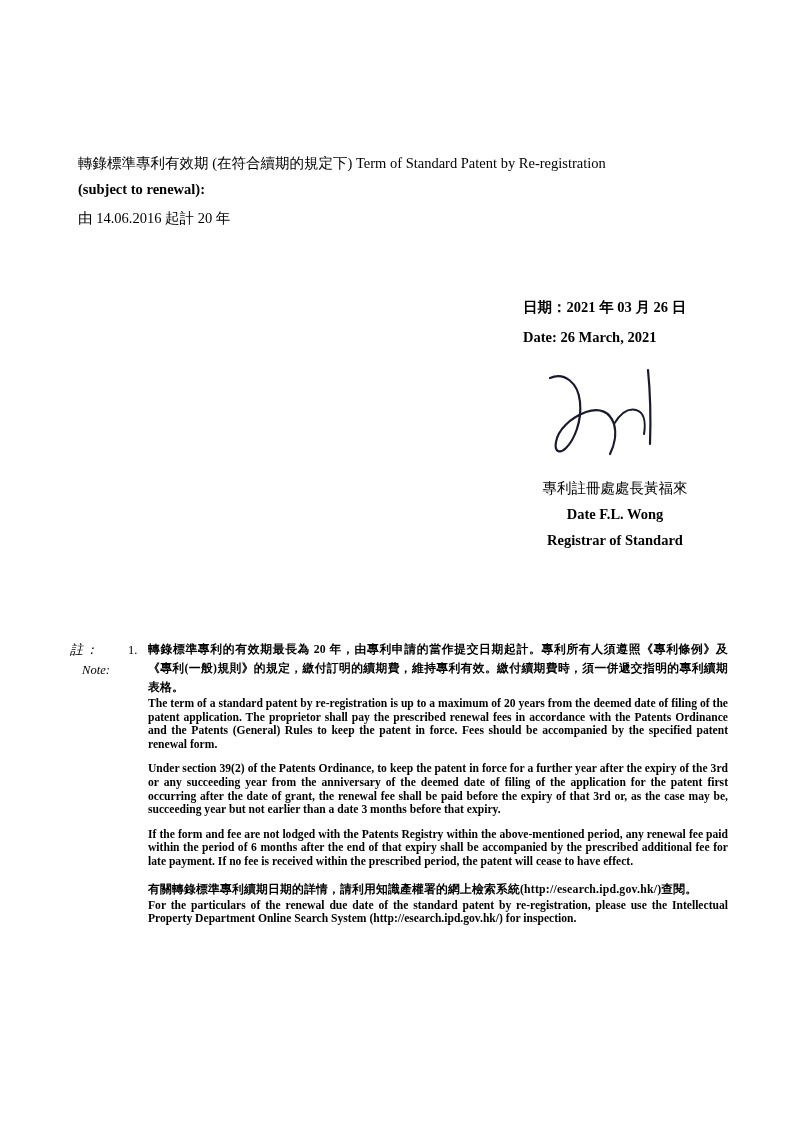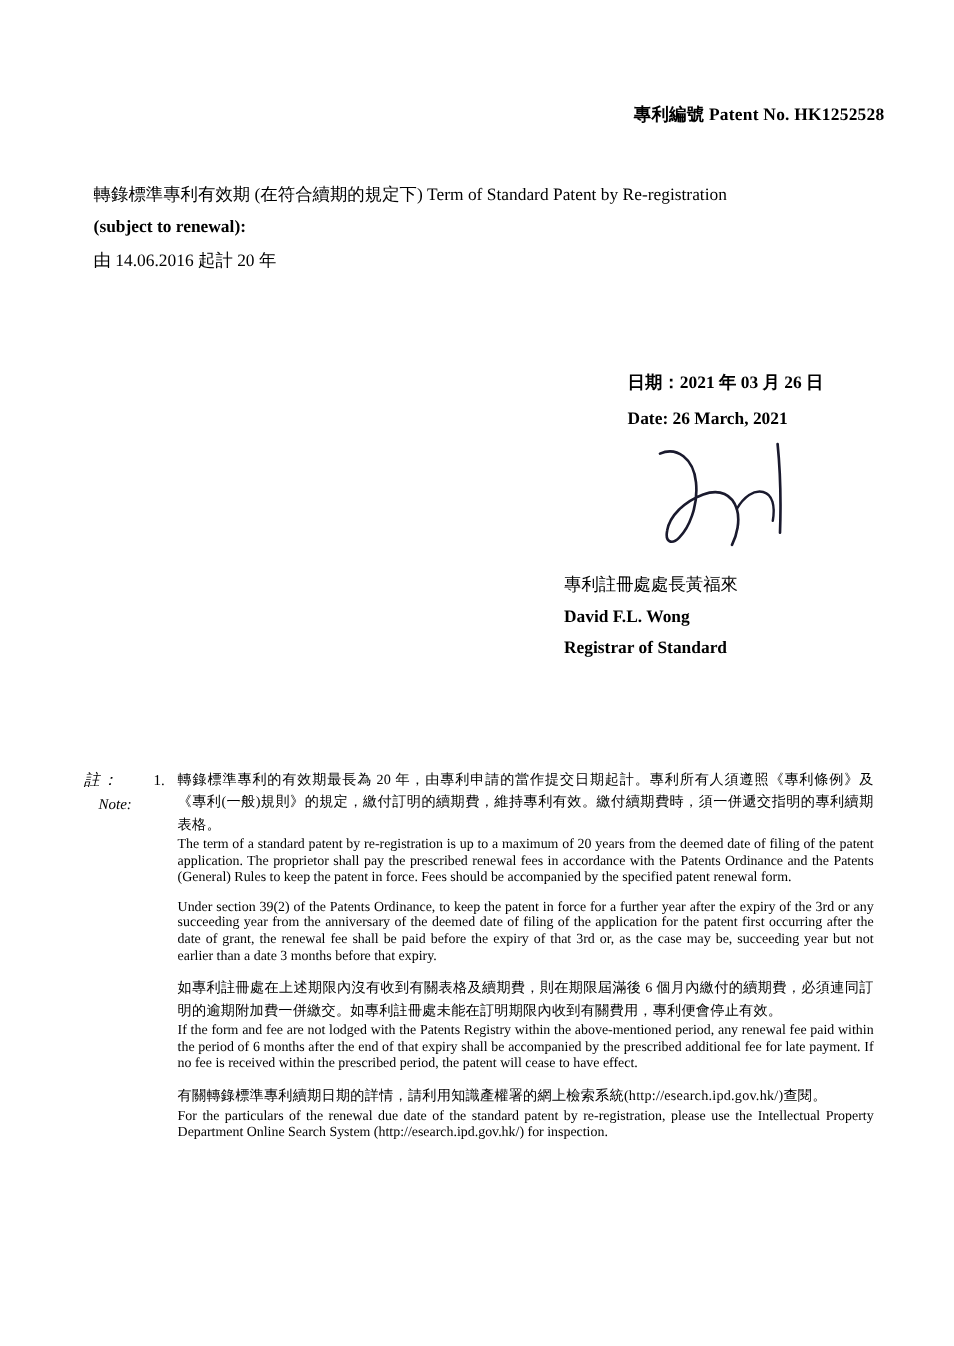--- a/index.html
+++ b/index.html
@@ -59,21 +59,21 @@
   .term-en {
     font-size: 14.5px;
     line-height: 28px;
     margin-top: 6px;
   }
 
   
   .date-block {
     position: absolute;
     left: 523px;
-    top: 304px;
+    top: 292px;
     width: 250px;
     font-family: Liberation Serif, serif;
   }
   .date-cn {
     font-size: 14.5px;
     font-weight: bold;
     line-height: 30px;
     white-space: nowrap;
   }
   .date-en {
@@ -91,21 +91,21 @@
     width: 180px;
     height: 100px;
   }
   .signature svg { display: block; }
 
   .sign-block {
     position: absolute;
     left: 470px;
     top: 475px;
     width: 290px;
-    text-align: left;
+    text-align: center;
   }
   .sign-cn {
     font-size: 14.5px;
     line-height: 26px;
     white-space: nowrap;
   }
   .sign-name {
     font-size: 14.5px;
     font-weight: bold;
     line-height: 26px;
@@ -148,44 +148,40 @@
     left: 58px;
     top: 0px;
     font-size: 12.5px;
     line-height: 20px;
   }
   .note-body {
     position: absolute;
     left: 78px;
     top: 0px;
     width: 580px;
+    font-weight: bold;
   }
   .para { margin-bottom: 11px; }
   .cn-text {
     font-size: 11.8px;
     line-height: 19px;
     text-align: justify;
     letter-spacing: 0.2px;
   }
   .en-text {
     font-size: 11.6px;
     line-height: 13.6px;
     text-align: justify;
   }
 </style>
 </head>
 <body>
 
 <div class="page">
 
-  <div class="patent-no">
-    <span class="cn">專利編號</span>
-    <span>Patent No.</span>
-    <span>HK1252528</span>
-  </div>
 
   <div class="term-block">
     <div class="term-title">
       <span>轉錄標準專利有效期 (在符合續期的規定下)</span>
       <span>Term of Standard Patent by Re-registration</span>
     </div>
     <div class="term-title-2">(subject to renewal):</div>
     <div class="term-cn">由 14.06.2016 起計 20 年</div>
   </div>
 
@@ -197,21 +193,21 @@
   <div class="signature">
     <svg width="180" height="105" viewBox="0 0 180 105" xmlns="http://www.w3.org/2000/svg">
       <path d="M20 10 C 34 4, 48 14, 50 34 C 52 54, 44 72, 36 80 C 30 86, 24 84, 26 74 C 28 62, 40 50, 56 44 C 70 39, 80 44, 84 56 C 87 66, 84 78, 80 86" fill="none" stroke="#1a1a2e" stroke-width="2.2" stroke-linecap="round"></path>
       <path d="M84 56 C 90 46, 98 40, 106 42 C 114 44, 116 54, 114 66" fill="none" stroke="#1a1a2e" stroke-width="2" stroke-linecap="round"></path>
       <path d="M118 2 C 120 22, 121 48, 120 76" fill="none" stroke="#1a1a2e" stroke-width="2.2" stroke-linecap="round"></path>
     </svg>
   </div>
 
   <div class="sign-block">
     <div class="sign-cn">專利註冊處處長黃福來</div>
-    <div class="sign-name">David F.L. Wong</div>
+    <div class="sign-name">Date F.L. Wong</div>
     <div class="sign-role">Registrar of Standard</div>
   </div>
 
   <div class="notes">
     <div class="note-label">
       <div class="l1">註：</div>
       <div class="l2">Note:</div>
     </div>
     <div class="note-num">1.</div>
     <div class="note-body">
@@ -219,21 +215,20 @@
       <div class="para">
         <div class="cn-text">轉錄標準專利的有效期最長為 20 年，由專利申請的當作提交日期起計。專利所有人須遵照《專利條例》及《專利(一般)規則》的規定，繳付訂明的續期費，維持專利有效。繳付續期費時，須一併遞交指明的專利續期表格。</div>
         <div class="en-text">The term of a standard patent by re-registration is up to a maximum of 20 years from the deemed date of filing of the patent application.  The proprietor shall pay the prescribed renewal fees in accordance with the Patents Ordinance and the Patents (General) Rules to keep the patent in force.  Fees should be accompanied by the specified patent renewal form.</div>
       </div>
 
       <div class="para">
         <div class="en-text">Under section 39(2) of the Patents Ordinance, to keep the patent in force for a further year after the expiry of the 3rd or any succeeding year from the anniversary of the deemed date of filing of the application for the patent first occurring after the date of grant, the renewal fee shall be paid before the expiry of that 3rd or, as the case may be, succeeding year but not earlier than a date 3 months before that expiry.</div>
       </div>
 
       <div class="para">
-        <div class="cn-text">如專利註冊處在上述期限內沒有收到有關表格及續期費，則在期限屆滿後 6 個月內繳付的續期費，必須連同訂明的逾期附加費一併繳交。如專利註冊處未能在訂明期限內收到有關費用，專利便會停止有效。</div>
         <div class="en-text">If the form and fee are not lodged with the Patents Registry within the above-mentioned period, any renewal fee paid within the period of 6 months after the end of that expiry shall be accompanied by the prescribed additional fee for late payment.  If no fee is received within the prescribed period, the patent will cease to have effect.</div>
       </div>
 
       <div class="para">
         <div class="cn-text">有關轉錄標準專利續期日期的詳情，請利用知識產權署的網上檢索系統(http://esearch.ipd.gov.hk/)查閱。</div>
         <div class="en-text">For the particulars of the renewal due date of the standard patent by re-registration, please use the Intellectual Property Department Online Search System (http://esearch.ipd.gov.hk/) for inspection.</div>
       </div>
 
     </div>
   </div>

